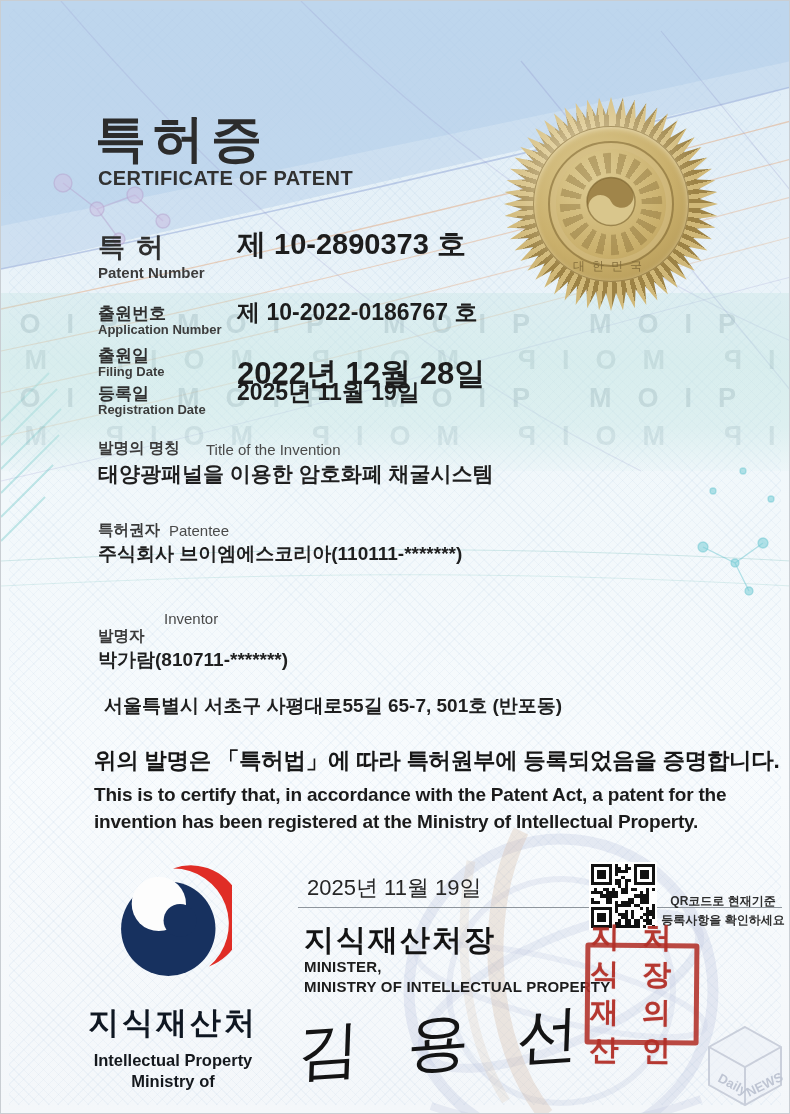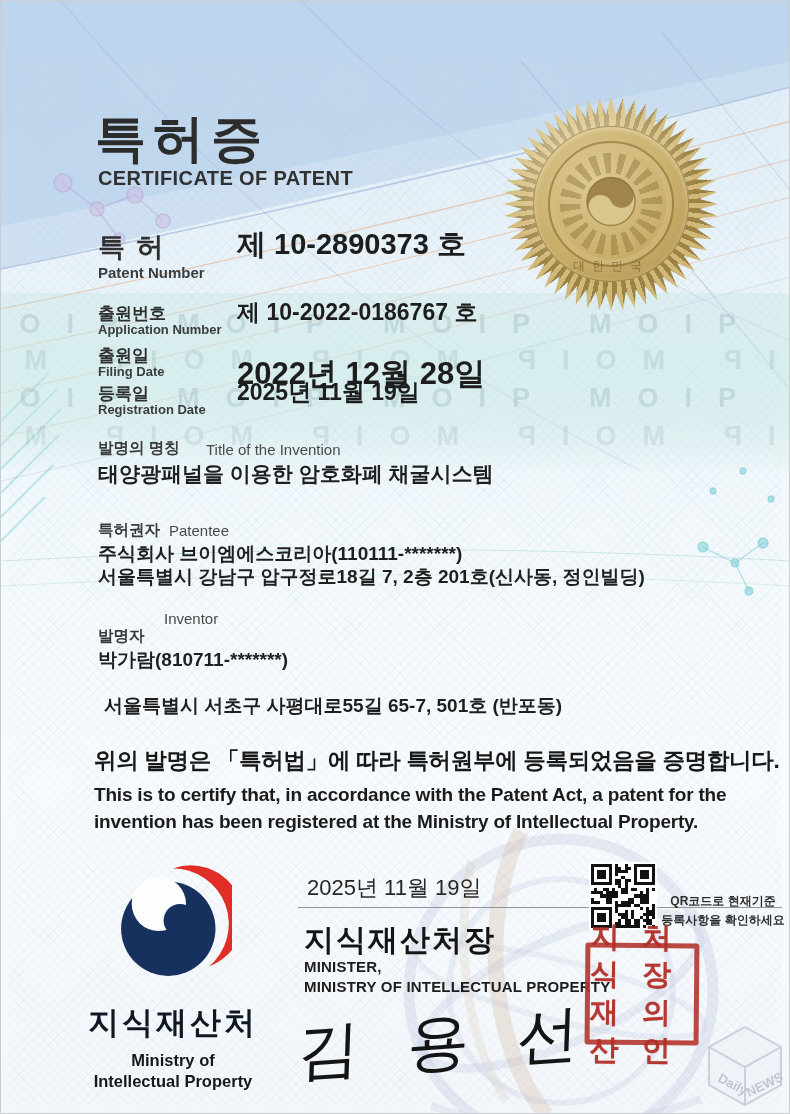--- a/index.html
+++ b/index.html
@@ -225,42 +225,41 @@
   <div class="abs f-sub" style="left:97px;top:401px;font-size:13px;">Registration Date</div>
   <div class="abs f-val" style="left:236px;top:376px;font-size:23px;">2025년 11월 19일</div>
 
   <div class="abs sec-label" style="left:97px;top:437px;">발명의 명칭</div>
   <div class="abs sec-sub" style="left:205px;top:440px;">Title of the Invention</div>
   <div class="abs sec-text" style="left:97px;top:459px;font-size:21px;">태양광패널을 이용한 암호화폐 채굴시스템</div>
 
   <div class="abs sec-label" style="left:97px;top:519px;">특허권자</div>
   <div class="abs sec-sub" style="left:168px;top:521px;">Patentee</div>
   <div class="abs sec-text" style="left:97px;top:540px;">주식회사 브이엠에스코리아(110111-*******)</div>
-  <div class="abs sec-text" style="left:97px;top:563px;">서울특별시 강남구 압구정로18길 7, 2층 201호(신사동, 정인빌딩)</div>
 
   <div class="abs sec-label" style="left:97px;top:625px;">발명자</div>
   <div class="abs sec-sub" style="left:163px;top:609px;">Inventor</div>
   <div class="abs sec-text" style="left:97px;top:646px;">박가람(810711-*******)</div>
   <div class="abs sec-text" style="left:103px;top:669px;margin-top:23px;">서울특별시 서초구 사평대로55길 65-7, 501호 (반포동)</div>
 
   <div class="abs stmt-en" style="top:783px;">This is to certify that, in accordance with the Patent Act, a patent for the</div>
   <div class="abs stmt-ko">위의 발명은 「특허법」에 따라 특허원부에 등록되었음을 증명합니다.</div>
   <div class="abs stmt-en" style="top:810px;">invention has been registered at the Ministry of Intellectual Property.</div>
 
   <div class="abs agency">
     <svg class="sym" width="118" height="118" viewBox="0 0 100 100">
       <path d="M50,3 A47,47 0 0 1 80.5,86 A44,44 0 0 0 50,3 Z" fill="#e02d26"></path>
       <circle cx="46" cy="54" r="40" fill="#17315f"></circle>
       <circle cx="38" cy="33" r="23" fill="#fdfdfd"></circle>
       <circle cx="56" cy="47" r="14" fill="#17315f"></circle>
     </svg>
     <div class="agency-ko">지식재산처</div>
     <div class="agency-en">
+        <div>Intellectual Property</div>
         <div>Ministry of</div>
-        <div>Intellectual Property</div>
       </div>
   </div>
 
   <div class="abs issue-date">2025년 11월 19일</div>
   <div class="abs date-rule"></div>
   <div class="abs minister-ko">지식재산처장</div>
   <div class="abs minister-en" style="top:957px;">MINISTER,</div>
   <div class="abs minister-en" style="top:977px;">MINISTRY OF INTELLECTUAL PROPERTY</div>
   <div class="abs signature">김용선</div>
 

